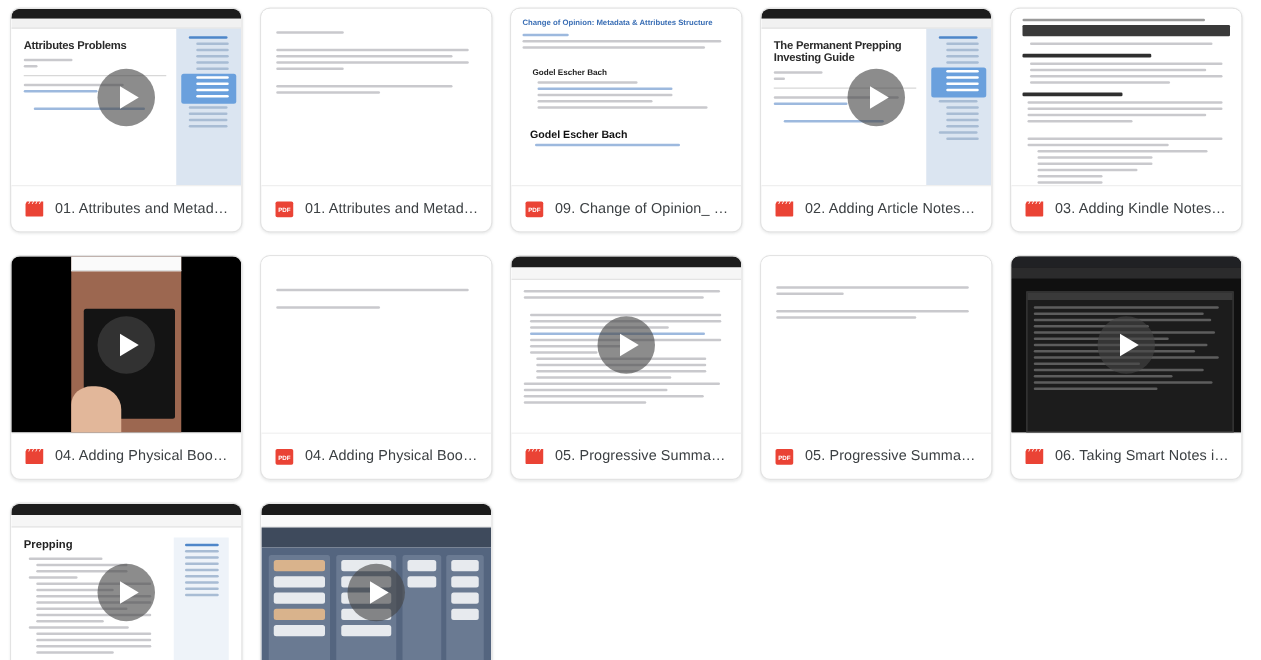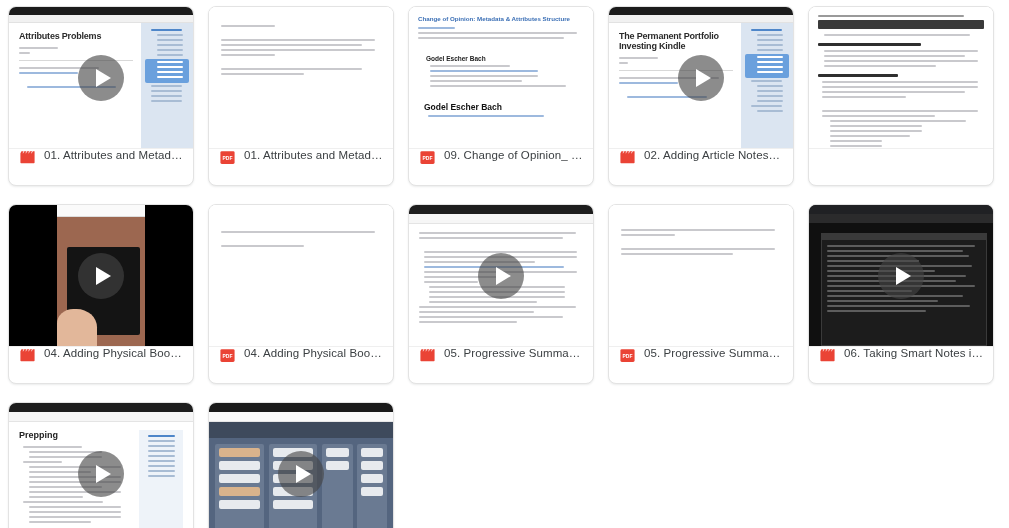--- a/index.html
+++ b/index.html
@@ -35,20 +35,21 @@
     flex: 0 0 142px;
     height: 142px;
     position: relative;
     overflow: hidden;
     background: #ffffff;
     border-bottom: 1px solid #efefef;
   }
   .meta {
     flex: 1;
     display: flex;
+    align-items: center;
     gap: 8px;
     padding: 0 10px;
     min-width: 0;
   }
   .meta .title {
     font-size: 11.5px;
     color: #3c4043;
     white-space: nowrap;
     overflow: hidden;
     text-overflow: ellipsis;
@@ -248,21 +249,21 @@
     </div>
   </div>
 
   <div class="card">
     <div class="thumb">
       <div class="app-window">
         <div class="app-topbar"></div>
         <div class="app-urlbar"></div>
         <div class="app-body">
           <div class="app-main">
-            <div class="head-title">The Permanent Portfolio Investing Kindle</div>
+            <div class="head-title">The Permanent Prepping Investing Guide</div>
             <div class="tline s5"></div>
               <div class="tline" style="width:8%"></div>
             <div class="rule"></div>
             <div class="tline s2"></div>
             <div class="tline blue s4"></div>
             <div class="tgap"></div>
             <div class="tline blue s3" style="margin-left:8px"></div>
           </div>
           <div class="app-side">
             <div class="side-line hl"></div>
@@ -326,20 +327,28 @@
         <div style="margin-left:12px">
           <div class="tline s2"></div>
             <div class="tline s6"></div>
           <div class="tline s6"></div>
             <div class="tline s4"></div>
           <div class="tline s5"></div>
             <div class="tline s5"></div>
 
         </div>
       </div>
+    </div>
+    <div class="meta">
+      <span class="ficon video">
+        <svg viewBox="0 0 24 24" width="17" height="17">
+            <path fill="#ea4335" d="M2 6h20v13a1 1 0 0 1-1 1H3a1 1 0 0 1-1-1V6zM2 6l1.5-3h3L5 6H2zm4 0 1.5-3h3L9 6H6zm4 0 1.5-3h3L13 6h-3zm4 0 1.5-3h3L17 6h-3zm4 0 1.5-3H22v3h-4z"></path>
+          </svg>
+      </span>
+      <span class="title">03. Adding Kindle Notes …</span>
     </div>
   </div>
 
   <div class="card">
     <div class="thumb">
       <div class="phone">
         <div class="phone-inner" style="left:26%;right:26%;background:#9c6750">
           <div class="phone-bar"></div>
           <div class="phone-book"></div>
           <div class="phone-hand"></div>

